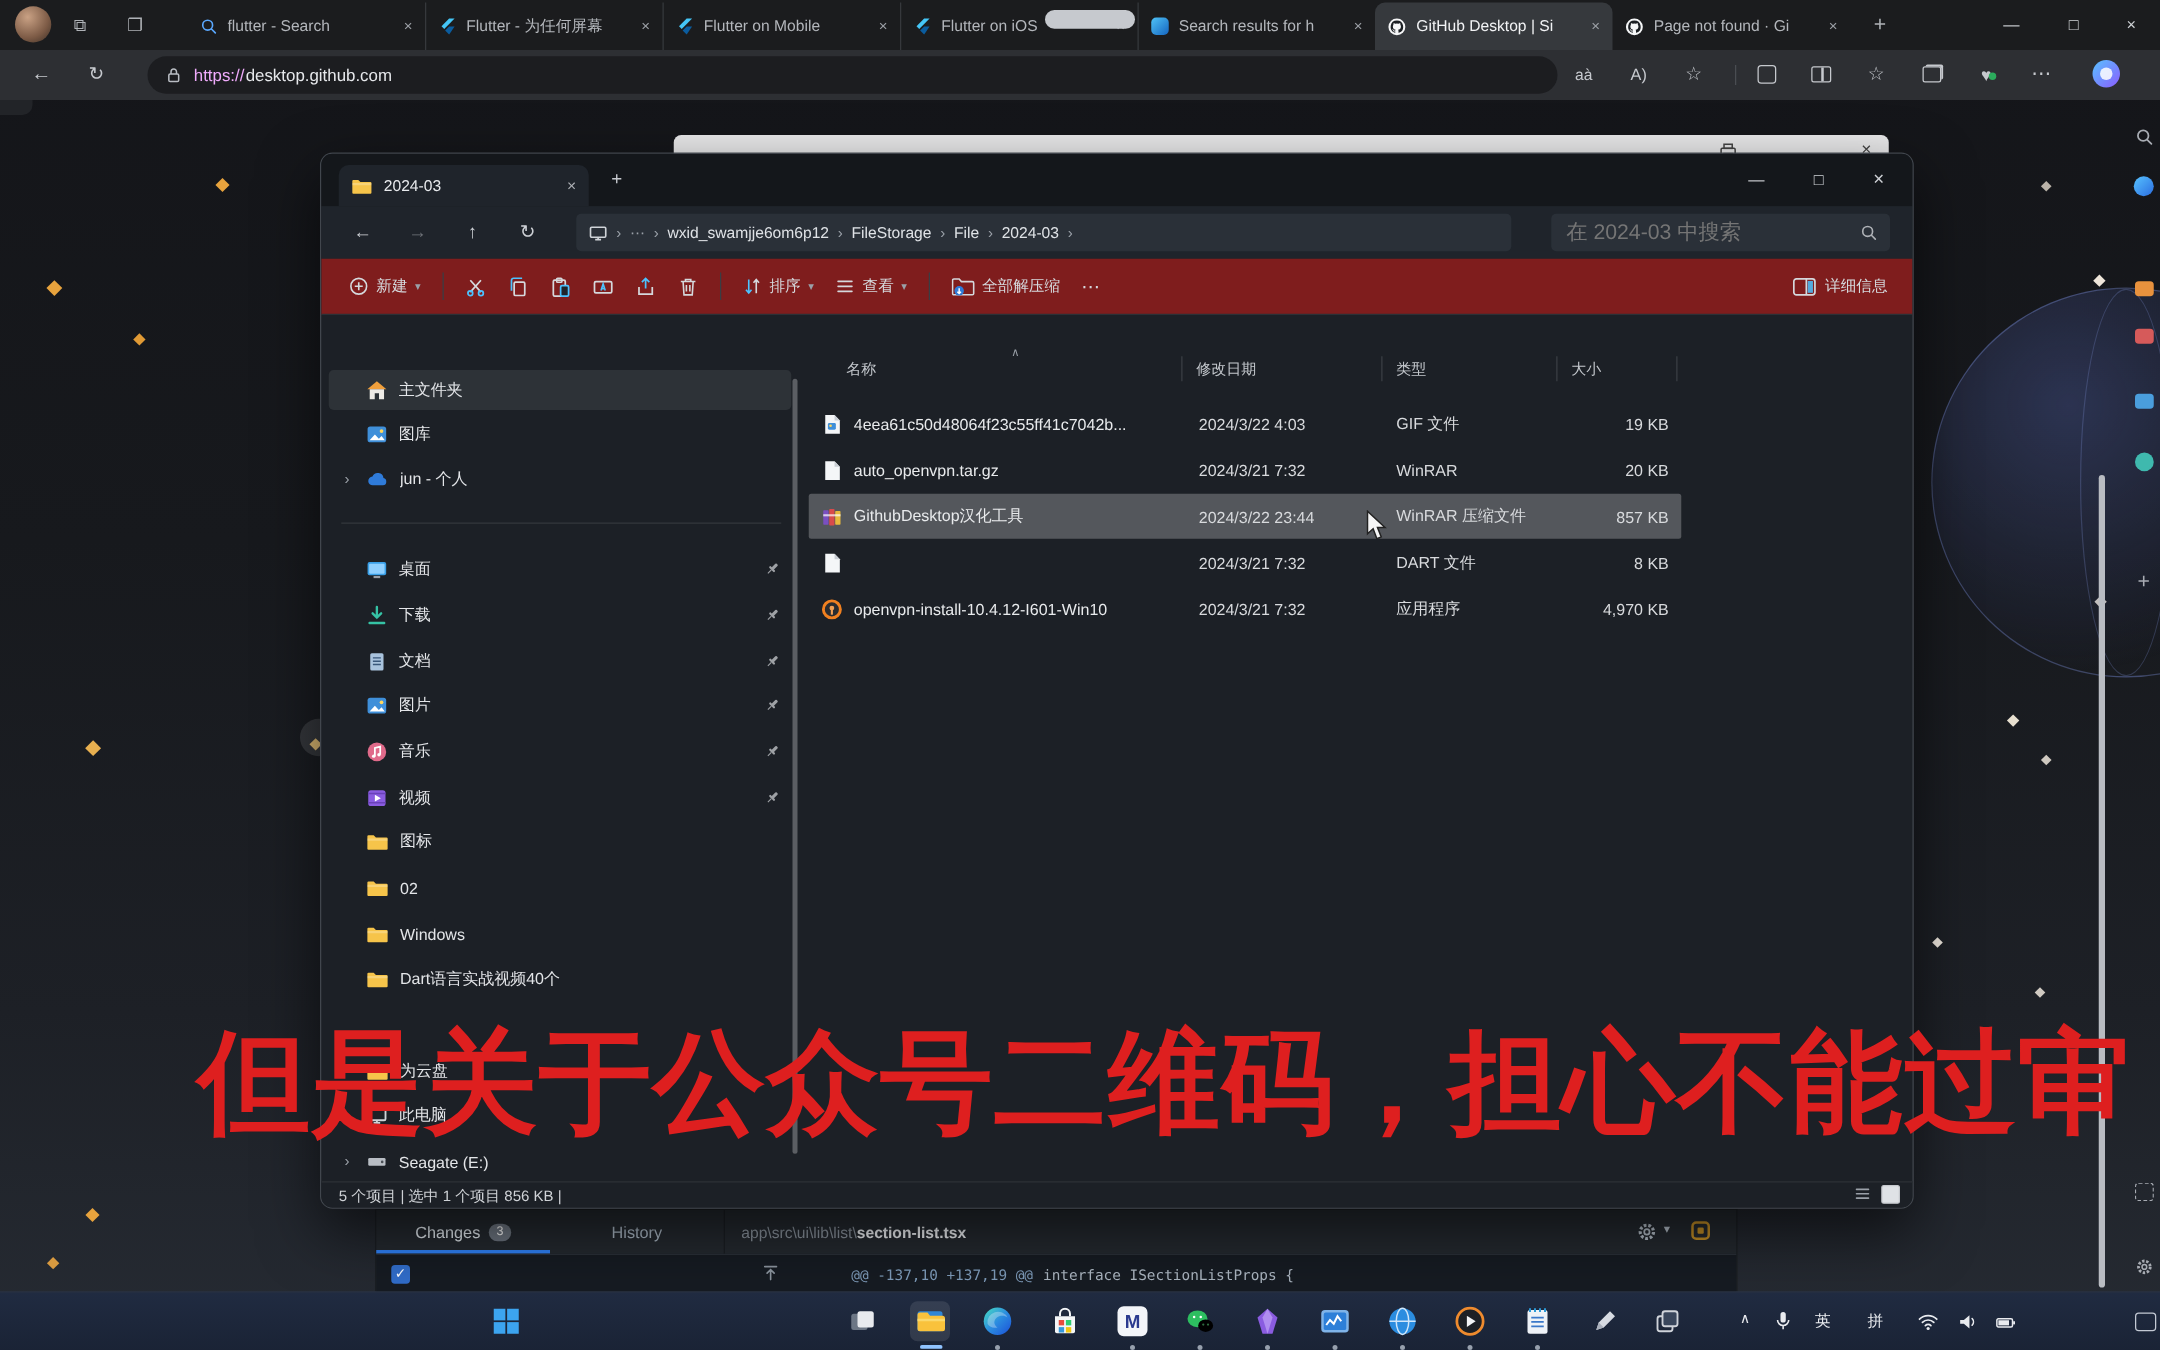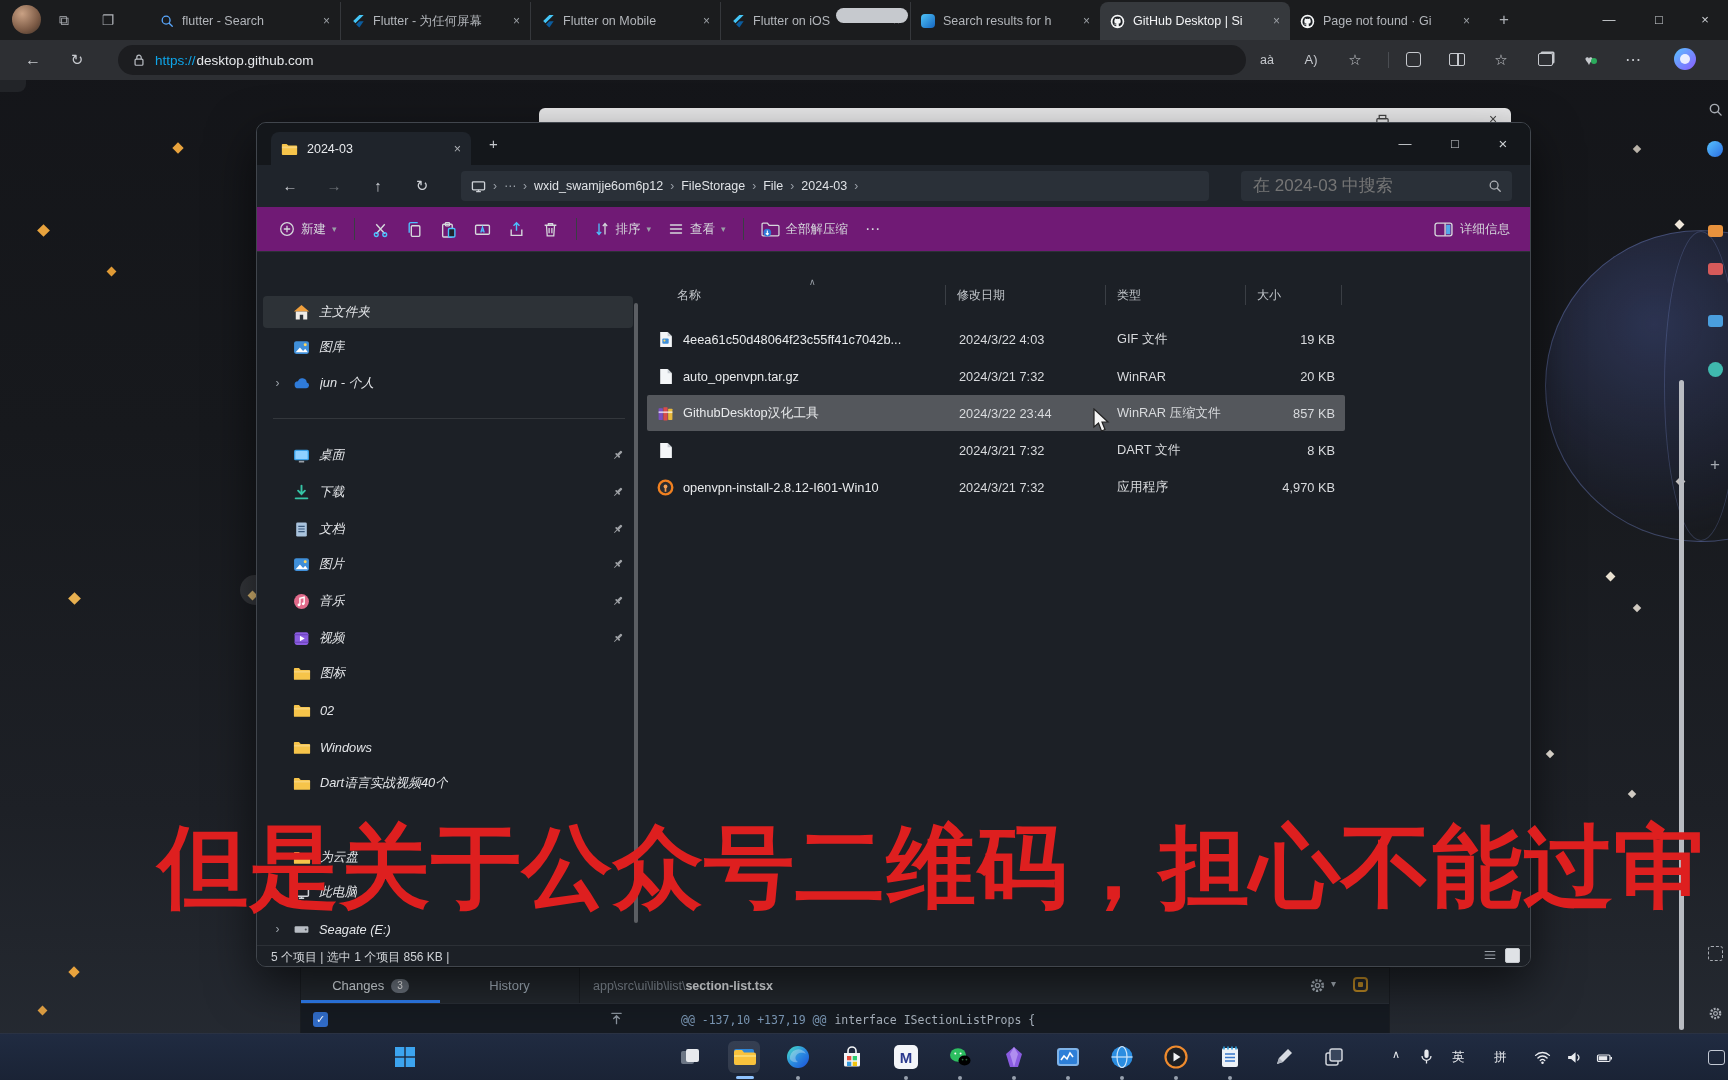--- a/index.html
+++ b/index.html
@@ -32,38 +32,38 @@
   
   .explorer{position:absolute;left:256px;top:122px;width:1275px;height:845px;background:#1c2026;border:1px solid #41464d;border-radius:10px;box-shadow:0 18px 48px rgba(0,0,0,.6);box-sizing:border-box;overflow:hidden;}
   .x-titlebar{position:absolute;left:0;top:0;width:100%;height:42px;background:#14171b;}
   .x-tab{position:absolute;left:14px;top:9px;width:200px;height:33px;background:#1f242b;border-radius:8px 8px 0 0;display:flex;align-items:center;gap:9px;padding:0 10px;box-sizing:border-box;color:#e8eaed;font-size:12.5px;}
   .x-navrow{position:absolute;left:0;top:42px;width:100%;height:42px;background:#1f242b;}
   .x-nav{position:absolute;top:8px;width:30px;height:26px;color:#cdd0d5;text-align:center;font-size:15px;line-height:26px;}
   .x-crumbbar{position:absolute;left:204px;top:6px;width:748px;height:30px;background:#2a3038;border-radius:4px;display:flex;align-items:center;gap:7px;padding:0 10px;box-sizing:border-box;color:#dfe2e6;font-size:12.5px;}
   .crumb-sep{color:#9aa0a8;font-size:12px;}
   .x-search{position:absolute;left:984px;top:6px;width:271px;height:30px;background:#2a3038;border-radius:4px;display:flex;align-items:center;box-sizing:border-box;padding:0 10px;}
   .x-search input{flex:1;background:transparent;border:none;outline:none;color:#eab308;font-size:17px;font-family:inherit;}
-  .x-toolbar{position:absolute;left:0;top:84px;width:100%;height:45px;background:#701a75;border-bottom:1px solid #2c3036;display:flex;align-items:center;gap:17px;padding:0 22px;box-sizing:border-box;color:#d5d8dc;font-size:12.5px;}
+  .x-toolbar{position:absolute;left:0;top:84px;width:100%;height:45px;background:#7f1d1d;border-bottom:1px solid #2c3036;display:flex;align-items:center;gap:17px;padding:0 22px;box-sizing:border-box;color:#d5d8dc;font-size:12.5px;}
   .x-tbtn{display:flex;align-items:center;gap:6px;}
   .x-tsep{width:1px;height:22px;background:#3a3e44;}
   .x-details{position:absolute;right:20px;top:0;height:45px;display:flex;align-items:center;gap:7px;color:#d5d8dc;font-size:12.5px;}
   .x-cols{position:absolute;left:384px;top:160px;width:890px;height:26px;color:#c3c7cc;font-size:12px;}
   .x-colv{position:absolute;top:2px;width:1px;height:20px;background:#3a3e44;}
   .frow{position:absolute;left:390px;width:698px;height:36px;color:#e8eaec;font-size:12.8px;}
   .frow.sel{background:#54575c;border-radius:2px;}
   .frow .cell{position:absolute;top:0;height:36px;display:flex;align-items:center;}
   .c-ico{left:10px;}
   .c-name{left:36px;width:268px;overflow:hidden;white-space:nowrap;}
   .c-date{left:312px;color:#d8dadd;}
   .c-type{left:470px;color:#d8dadd;}
   .c-size{left:560px;width:128px;justify-content:flex-end;color:#d8dadd;}
   .s-item{position:absolute;left:6px;width:370px;height:32px;display:flex;align-items:center;gap:9px;padding:0 8px;box-sizing:border-box;color:#e3e5e8;font-size:12.8px;border-radius:4px;}
   .s-item.sel{background:#2d3237;}
   .s-chev{width:13px;color:#9aa0a8;font-size:12px;text-align:center;}
-  .s-lab{white-space:nowrap;overflow:hidden;font-style:italic;}
+  .s-lab{white-space:nowrap;overflow:hidden;}
   .pin{margin-left:auto;opacity:.85;}
   .x-status{position:absolute;left:0;top:822px;width:100%;height:23px;border-top:1px solid #2c3036;background:#1c2026;display:flex;align-items:center;color:#cfd2d6;font-size:12px;padding:0 14px;box-sizing:border-box;}
   .sb-views{position:absolute;right:10px;top:825px;display:flex;gap:8px;}
 
   
   .ghd{position:absolute;left:300px;top:967px;width:1090px;height:66px;background:#24292f;border:1px solid #1a1e23;border-bottom:none;box-sizing:border-box;}
   .g-tab{position:absolute;top:0;height:35px;display:flex;align-items:center;justify-content:center;gap:7px;color:#e6edf3;font-size:13px;}
   .g-underline{position:absolute;left:0;top:32px;width:139px;height:3px;background:#2f81f7;}
   .g-badge{background:#6e7681;color:#fff;border-radius:9px;font-size:10px;padding:1px 6px;line-height:12px;}
   .g-vline{position:absolute;left:278px;top:0;width:1px;height:66px;background:#1a1e23;}
@@ -392,21 +392,21 @@
     <div class="winctl" style="left:1682px;"><span>×</span></div>
   </div>
 
   <div class="navbar">
     <div class="nico" style="left:18px;font-size:16px;"><span>←</span></div>
     <div class="nico" style="left:62px;font-size:15px;"><span>↻</span></div>
     <div class="upill">
       <svg class="ic" width="14" height="14" style="color:#b9bdc3">
           <use href="#sLock"></use>
         </svg>
-      <span style="color:#0ea5e9">https://</span>
+      <span style="color:#f0abfc">https://</span>
         <span style="margin-left:-8px;">desktop.github.com</span>
     </div>
     <div class="nico" style="left:1252px;font-size:12.5px;"><span>aà</span></div>
     <div class="nico" style="left:1296px;font-size:13px;"><span>A</span>)</div>
     <div class="nico" style="left:1340px;font-size:15px;"><span>☆</span></div>
     <div class="abs" style="left:1388px;top:12px;width:1px;height:16px;background:#4a4d52;"></div>
     <div class="nico" style="left:1398px;">
         <div style="width:13px;height:13px;border:1.5px solid #c6c9ce;border-radius:3px;margin:4px auto;"></div>
       </div>
     <div class="nico" style="left:1442px;">
@@ -755,21 +755,21 @@
       <div class="cell c-date">2024/3/21 7:32</div>
       <div class="cell c-type">DART 文件</div>
       <div class="cell c-size">8 KB</div>
     </div>
     <div class="frow" style="top:346px;">
       <div class="cell c-ico">
           <svg class="ic" width="17" height="17">
             <use href="#sOvpn"></use>
           </svg>
         </div>
-      <div class="cell c-name">openvpn-install-2.8.12-I601-Win10</div>
+      <div class="cell c-name">openvpn-install-10.4.12-I601-Win10</div>
       <div class="cell c-date">2024/3/21 7:32</div>
       <div class="cell c-type">应用程序</div>
       <div class="cell c-size">4,970 KB</div>
     </div>
 
     <div class="x-status">
       <span>5 个项目  |  选中 1 个项目  856 KB  |</span>
     </div>
     <div class="sb-views">
       <div style="width:14px;height:14px;">

